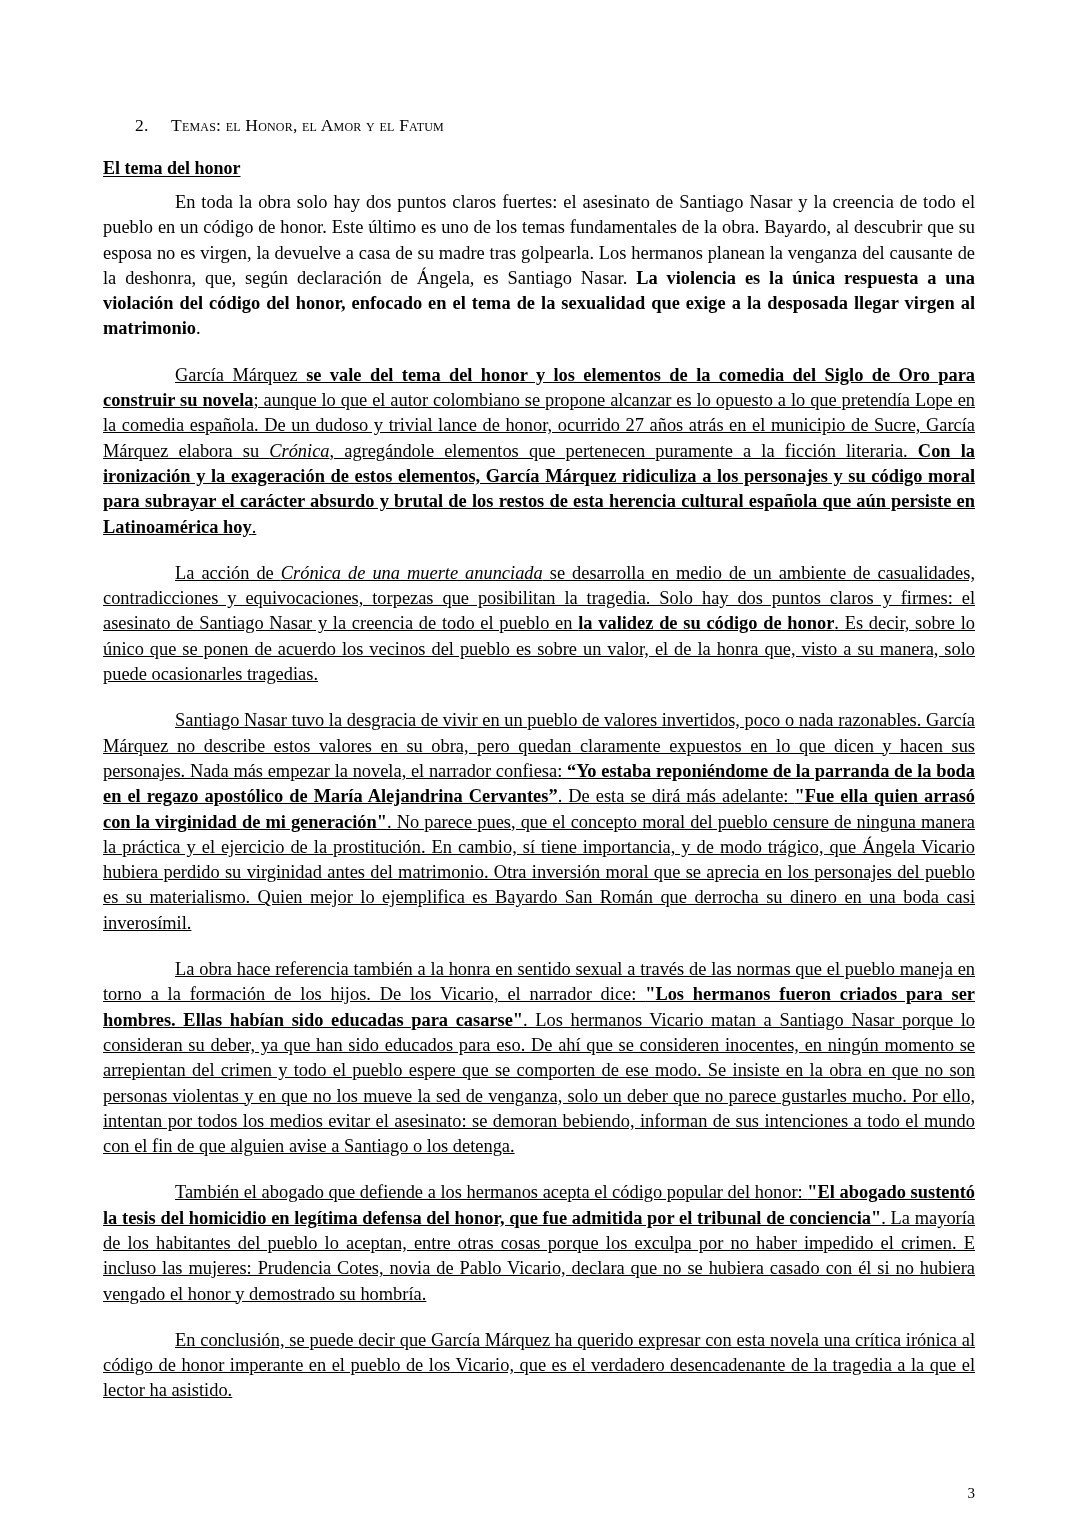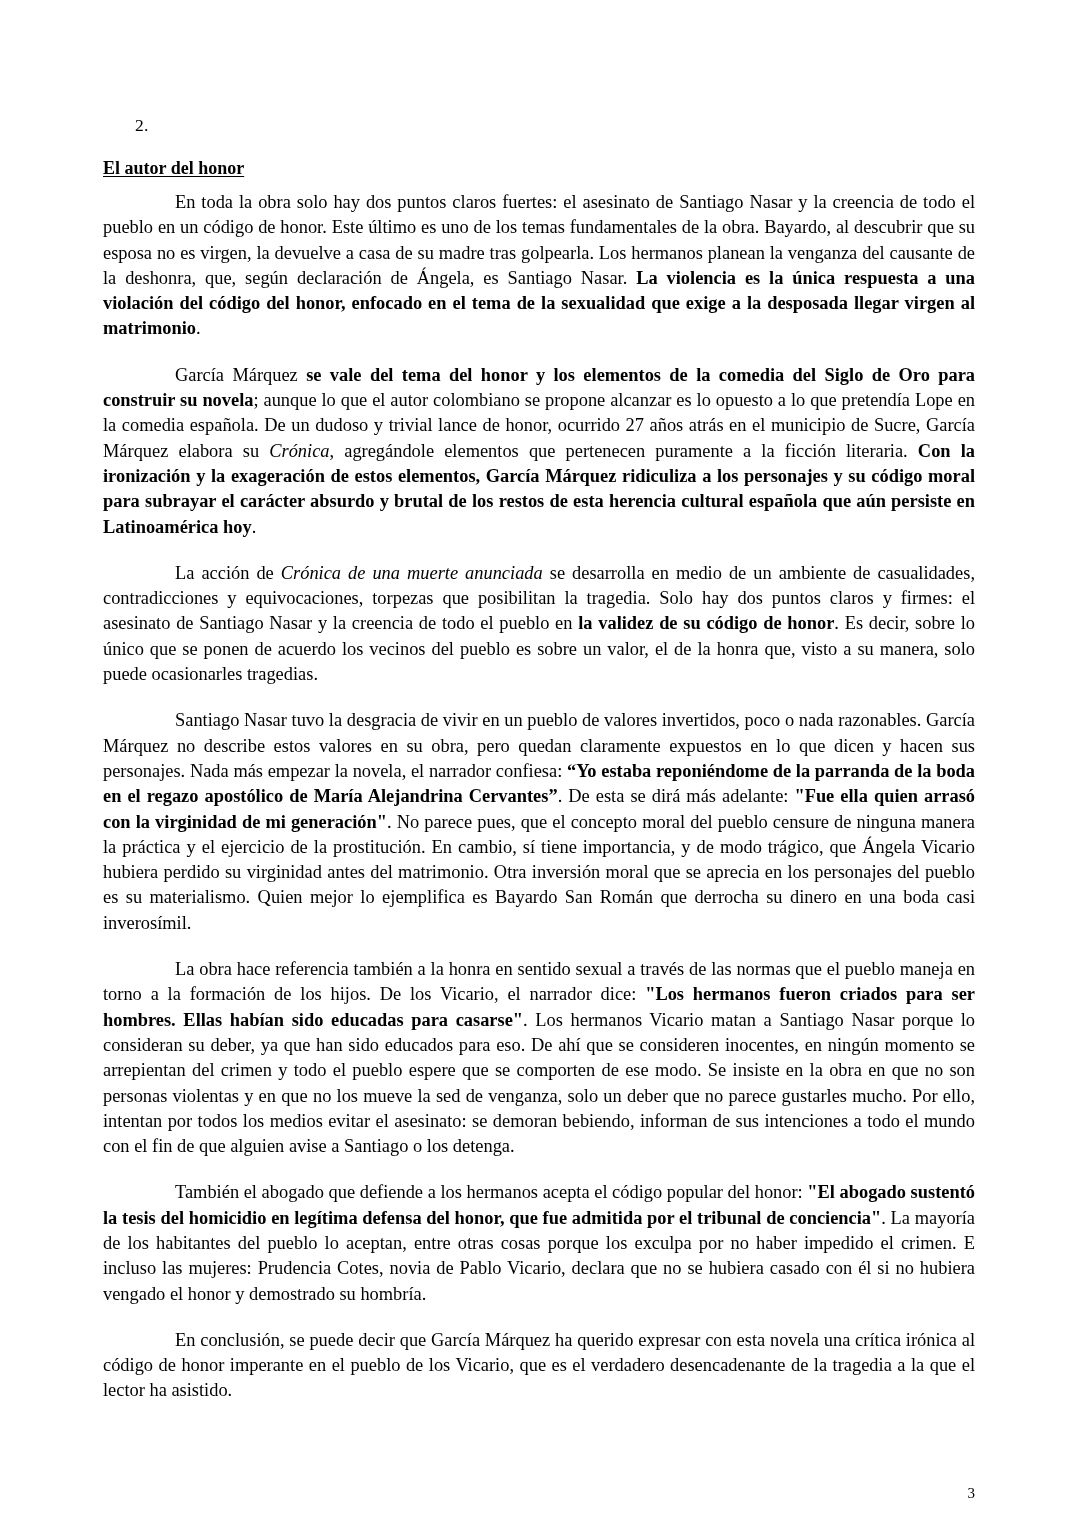--- a/index.html
+++ b/index.html
@@ -69,20 +69,21 @@
     margin: 0;
     font-size: 18.4px;
     line-height: 25.3px;
     text-align: justify;
     text-justify: inter-word;
     text-indent: 72px;
     hyphens: none;
   }
   p.body.gap {
     margin-top: 21px;
+    text-decoration: underline;
   }
   p.body.tight {
     margin-top: 10px;
   }
 
   b, strong { font-weight: bold; }
   i, em { font-style: italic; }
 
   
   .page-number {
@@ -96,23 +97,24 @@
   }
 </style>
 </head>
 <body>
 
 <div class="page">
   <div class="content">
 
     <div class="section-heading">
       <span class="num">2.</span>
+      <span class="txt">Temas: el Honor, el Amor y el Fatum</span>
     </div>
 
-    <div class="subheading">El autor del honor</div>
+    <div class="subheading">El tema del honor</div>
 
     <div id="paragraph-list">
         <p class="body tight"><span>En toda la obra solo hay dos puntos claros fuertes: el asesinato de Santiago Nasar y la creencia de todo el pueblo en un código de honor. Este último es uno de los temas fundamentales de la obra. Bayardo, al descubrir que su esposa no es virgen, la devuelve a casa de su madre tras golpearla. Los hermanos planean la venganza del causante de la deshonra, que, según declaración de Ángela, es Santiago Nasar. </span><b>La violencia es la única respuesta a una violación del código del honor, enfocado en el tema de la sexualidad que exige a la desposada llegar virgen al matrimonio</b><span>.</span></p>
         <p class="body gap"><span>García Márquez </span><b>se vale del tema del honor y los elementos de la comedia del Siglo de Oro para construir su novela</b><span>; aunque lo que el autor colombiano se propone alcanzar es lo opuesto a lo que pretendía Lope en la comedia española. De un dudoso y trivial lance de honor, ocurrido 27 años atrás en el municipio de Sucre, García Márquez elabora su </span><i>Crónica</i><span>, agregándole elementos que pertenecen puramente a la ficción literaria. </span><b>Con la ironización y la exageración de estos elementos, García Márquez ridiculiza a los personajes y su código moral para subrayar el carácter absurdo y brutal de los restos de esta herencia cultural española que aún persiste en Latinoamérica hoy</b><span>.</span></p>
         <p class="body gap"><span>La acción de </span><i>Crónica de una muerte anunciada</i><span> se desarrolla en medio de un ambiente de casualidades, contradicciones y equivocaciones, torpezas que posibilitan la tragedia. Solo hay dos puntos claros y firmes: el asesinato de Santiago Nasar y la creencia de todo el pueblo en </span><b>la validez de su código de honor</b><span>. Es decir, sobre lo único que se ponen de acuerdo los vecinos del pueblo es sobre un valor, el de la honra que, visto a su manera, solo puede ocasionarles tragedias.</span></p>
         <p class="body gap"><span>Santiago Nasar tuvo la desgracia de vivir en un pueblo de valores invertidos, poco o nada razonables. García Márquez no describe estos valores en su obra, pero quedan claramente expuestos en lo que dicen y hacen sus personajes. Nada más empezar la novela, el narrador confiesa: </span><b>“Yo estaba reponiéndome de la parranda de la boda en el regazo apostólico de María Alejandrina Cervantes”</b><span>. De esta se dirá más adelante: </span><b>"Fue ella quien arrasó con la virginidad de mi generación"</b><span>. No parece pues, que el concepto moral del pueblo censure de ninguna manera la práctica y el ejercicio de la prostitución. En cambio, sí tiene importancia, y de modo trágico, que Ángela Vicario hubiera perdido su virginidad antes del matrimonio. Otra inversión moral que se aprecia en los personajes del pueblo es su materialismo. Quien mejor lo ejemplifica es Bayardo San Román que derrocha su dinero en una boda casi inverosímil.</span></p>
         <p class="body gap"><span>La obra hace referencia también a la honra en sentido sexual a través de las normas que el pueblo maneja en torno a la formación de los hijos. De los Vicario, el narrador dice: </span><b>"Los hermanos fueron criados para ser hombres. Ellas habían sido educadas para casarse"</b><span>. Los hermanos Vicario matan a Santiago Nasar porque lo consideran su deber, ya que han sido educados para eso. De ahí que se consideren inocentes, en ningún momento se arrepientan del crimen y todo el pueblo espere que se comporten de ese modo. Se insiste en la obra en que no son personas violentas y en que no los mueve la sed de venganza, solo un deber que no parece gustarles mucho. Por ello, intentan por todos los medios evitar el asesinato: se demoran bebiendo, informan de sus intenciones a todo el mundo con el fin de que alguien avise a Santiago o los detenga.</span></p>
         <p class="body gap"><span>También el abogado que defiende a los hermanos acepta el código popular del honor: </span><b>"El abogado sustentó la tesis del homicidio en legítima defensa del honor, que fue admitida por el tribunal de conciencia"</b><span>. La mayoría de los habitantes del pueblo lo aceptan, entre otras cosas porque los exculpa por no haber impedido el crimen. E incluso las mujeres: Prudencia Cotes, novia de Pablo Vicario, declara que no se hubiera casado con él si no hubiera vengado el honor y demostrado su hombría.</span></p>
         <p class="body gap"><span>En conclusión, se puede decir que García Márquez ha querido expresar con esta novela una crítica irónica al código de honor imperante en el pueblo de los Vicario, que es el verdadero desencadenante de la tragedia a la que el lector ha asistido.</span></p>
       </div>

